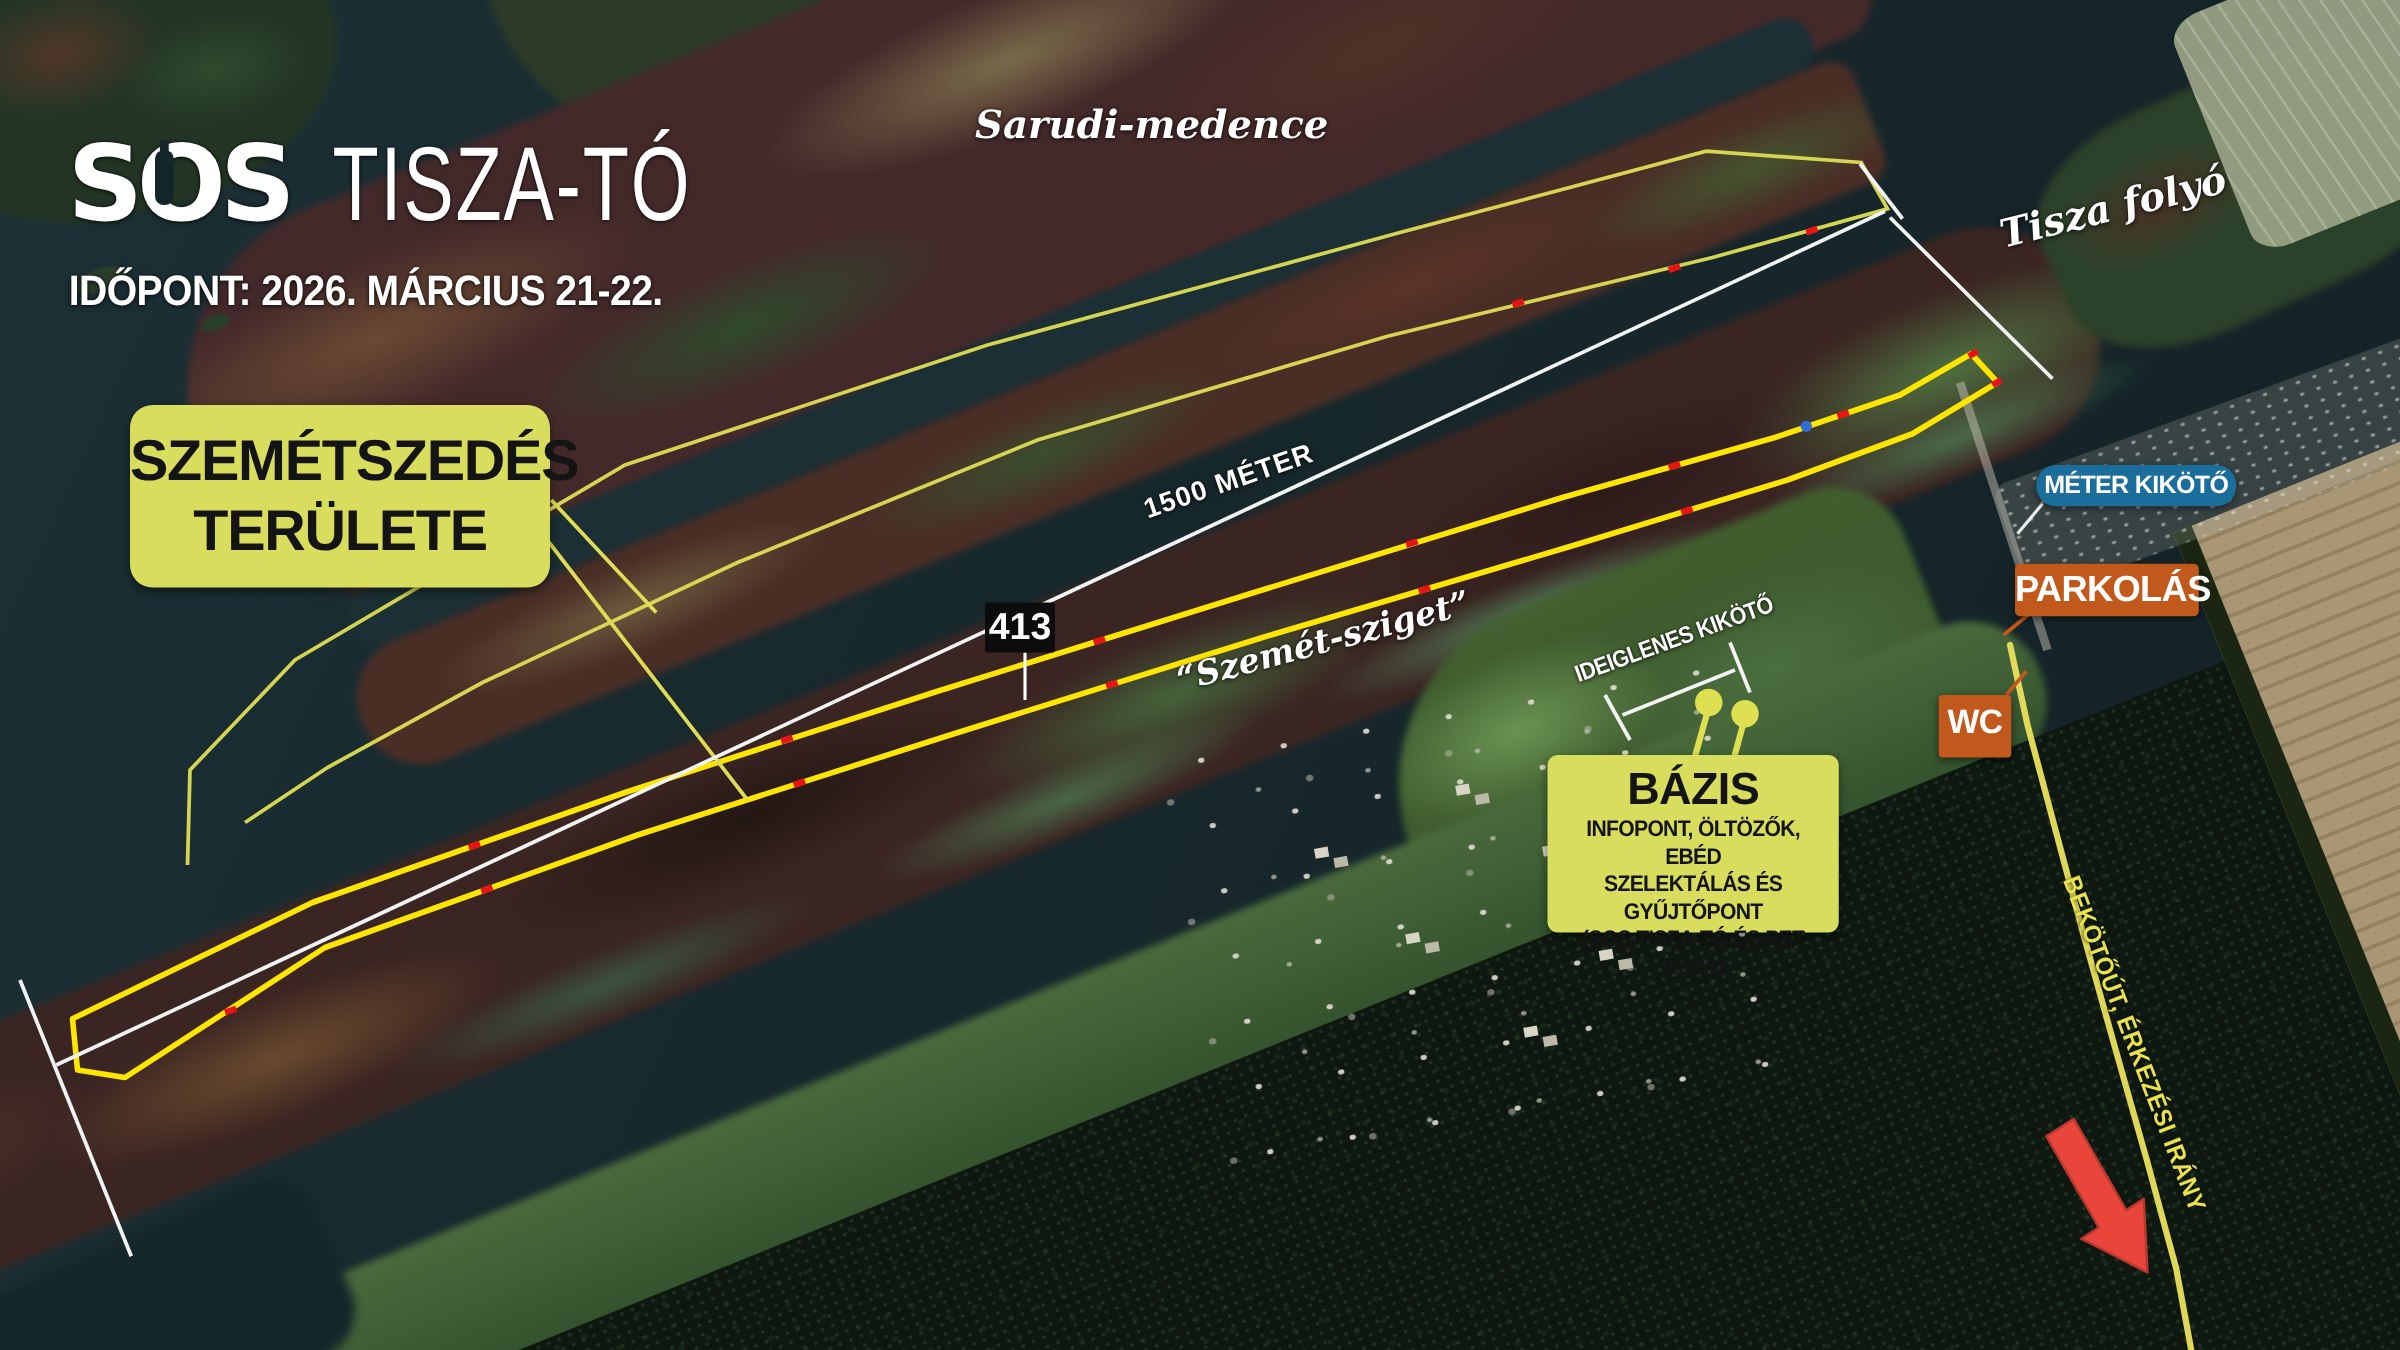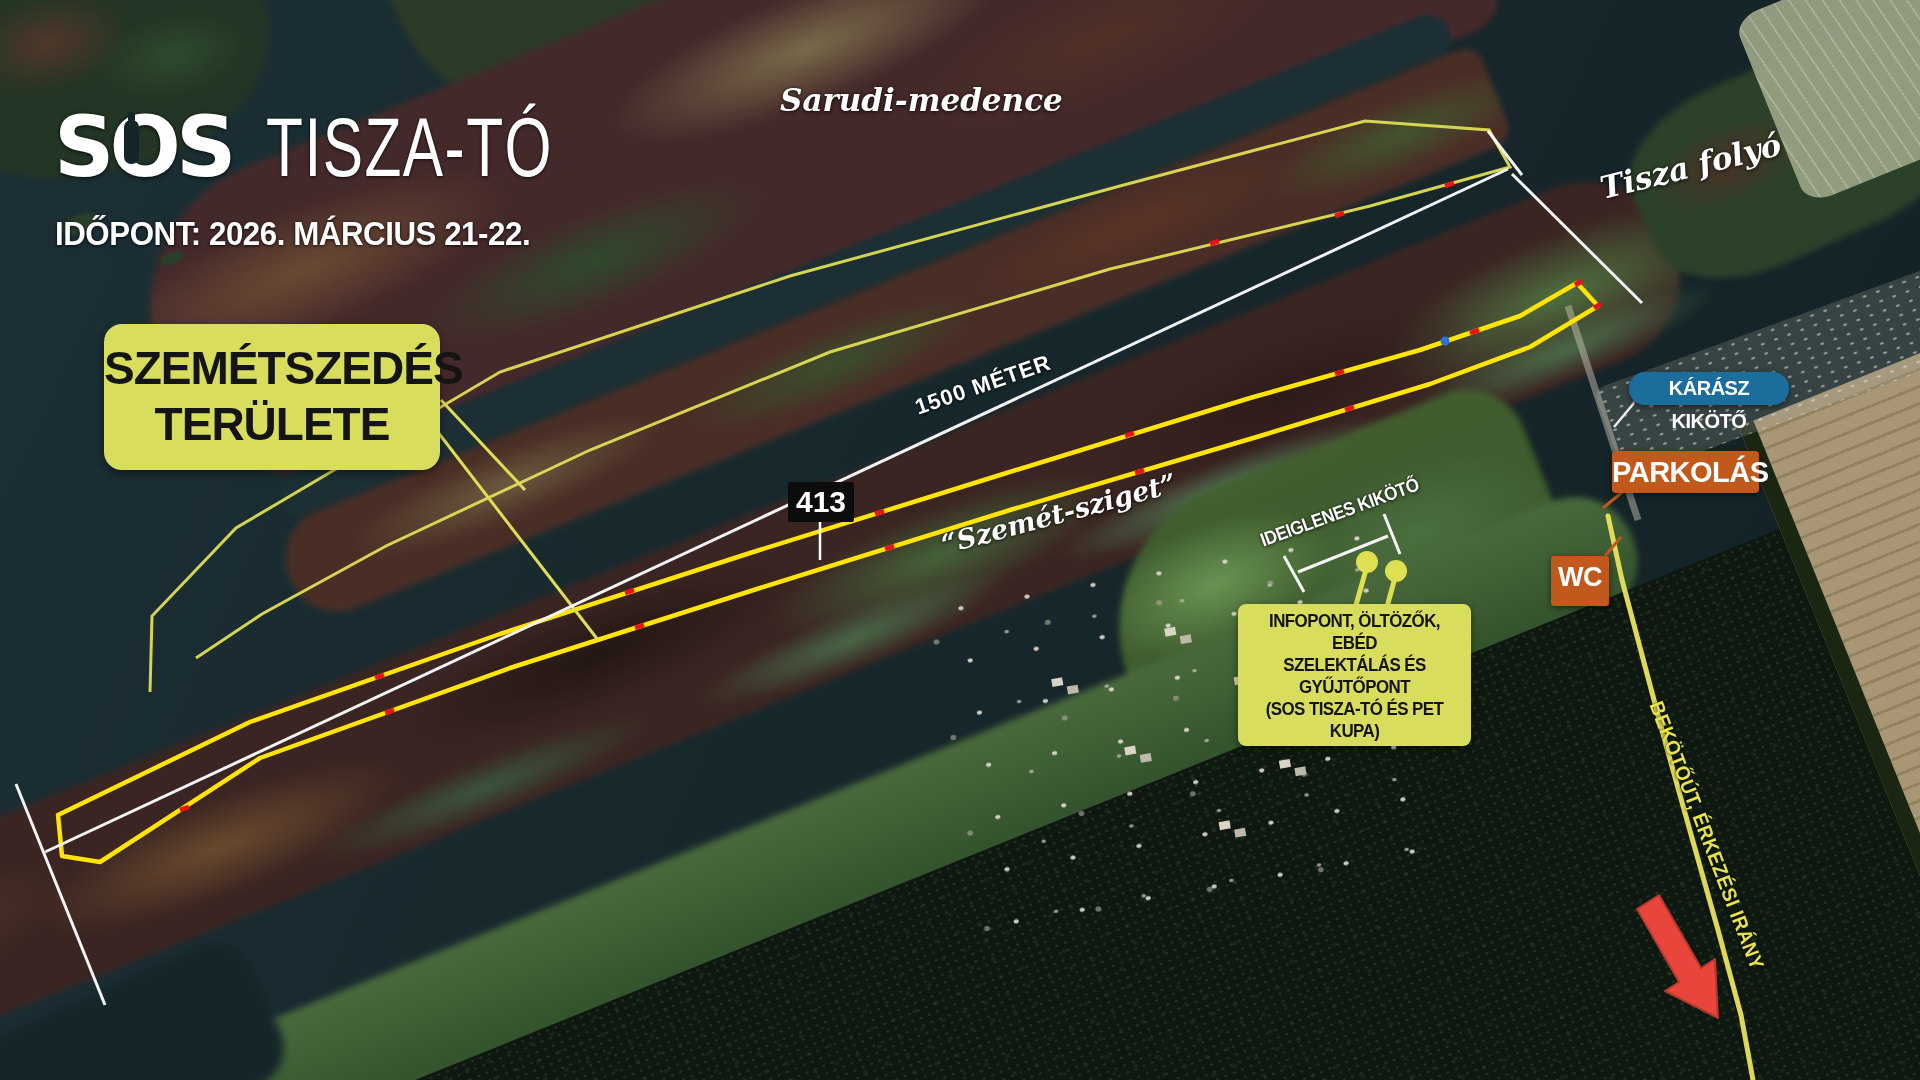--- a/index.html
+++ b/index.html
@@ -100,21 +100,21 @@
   #areabox{left:104px;top:324px;width:336px;height:146px;border-radius:18px;padding-top:16px;box-sizing:border-box;}
   #areabox div{font-size:46px;line-height:56px;letter-spacing:-1px;font-weight:700;}
   #basebox{left:1238px;top:604px;width:233px;height:142px;border-radius:8px;box-sizing:border-box;padding-top:6px;}
   #basebox .t{font-size:36px;line-height:42px;font-weight:700;letter-spacing:-.5px;}
   #basebox .s{font-size:18px;line-height:22px;font-weight:700;letter-spacing:-.6px;transform:scaleX(.94);transform-origin:center;}
   .script{font-family:"DejaVu Serif",serif;font-style:italic;font-weight:bold;color:#fff;white-space:nowrap;}
   #basin{left:780px;top:82px;font-size:31px;}
   #riverlbl{left:1598px;top:148px;font-size:31px;transform:rotate(-14deg);}
   #islandlbl{left:938px;top:498px;font-size:27px;transform:rotate(-15deg);}
   #meter{left:912px;top:372px;color:#fff;font-size:22px;letter-spacing:1px;transform:rotate(-19deg);white-space:nowrap;}
-  #badge413{left:788px;top:482px;width:66px;height:40px;background:#0c0c0c;color:#fff;
+  #badge413{left:788px;top:482px;width:56px;height:40px;background:#0c0c0c;color:#fff;
     font-size:30px;font-weight:700;text-align:center;line-height:40px;border-radius:2px;}
   #docklbl{left:1248px;top:504px;width:170px;text-align:center;color:#fff;font-size:19px;
     transform:rotate(-20deg) scaleX(.9);white-space:nowrap;}
   .bluebox{background:#1b6d9b;color:#fff;text-align:center;box-shadow:0 2px 6px rgba(0,0,0,.5);}
   #karasz{left:1629px;top:372px;width:160px;height:33px;border-radius:16px;font-size:20px;line-height:33px;letter-spacing:-.5px;}
   .orangebox{background:#c2591c;color:#fff;text-align:center;box-shadow:0 2px 6px rgba(0,0,0,.5);}
   #parkolas{left:1612px;top:451px;width:147px;height:42px;border-radius:4px;font-size:29px;line-height:42px;letter-spacing:-.5px;}
   #wc{left:1551px;top:556px;width:58px;height:50px;border-radius:3px;font-size:27px;line-height:42px;}
   #town{left:1371px;top:855px;width:310px;height:70px;border-radius:16px;background:#1b5d8c;
     font-size:48px;line-height:70px;letter-spacing:-1px;}
@@ -218,25 +218,26 @@
   <div class="abs lbl ybox" id="areabox">
     <div>SZEMÉTSZEDÉS</div>
     <div>TERÜLETE</div>
   </div>
   <div class="abs lbl script shadowed" id="riverlbl">Tisza folyó</div>
   <div class="abs lbl script shadowed" id="islandlbl">“Szemét-sziget”</div>
   <div class="abs lbl cond shadowed" id="meter">1500 MÉTER</div>
   <div class="abs lbl" id="badge413">413</div>
   <div class="abs lbl cond shadowed" id="docklbl">IDEIGLENES KIKÖTŐ</div>
 
-  <div class="abs lbl bluebox cond" id="karasz">KÁRÁSZ KIKÖTŐ</div>
+  <div class="abs lbl bluebox cond" id="karasz">MÉTER KIKÖTŐ</div>
   <div class="abs lbl orangebox cond" id="parkolas">PARKOLÁS</div>
   <div class="abs lbl orangebox cond" id="wc">WC</div>
 
   <div class="abs lbl ybox" id="basebox">
+    <div class="t">BÁZIS</div>
     <div class="s">INFOPONT, ÖLTÖZŐK, EBÉD</div>
     <div class="s">SZELEKTÁLÁS ÉS GYŰJTŐPONT</div>
     <div class="s">(SOS TISZA-TÓ ÉS PET KUPA)</div>
   </div>
 
   <div class="abs lbl cond" id="access">BEKÖTŐÚT, ÉRKEZÉSI IRÁNY</div>
 
 </div>
 
 </body></html>

